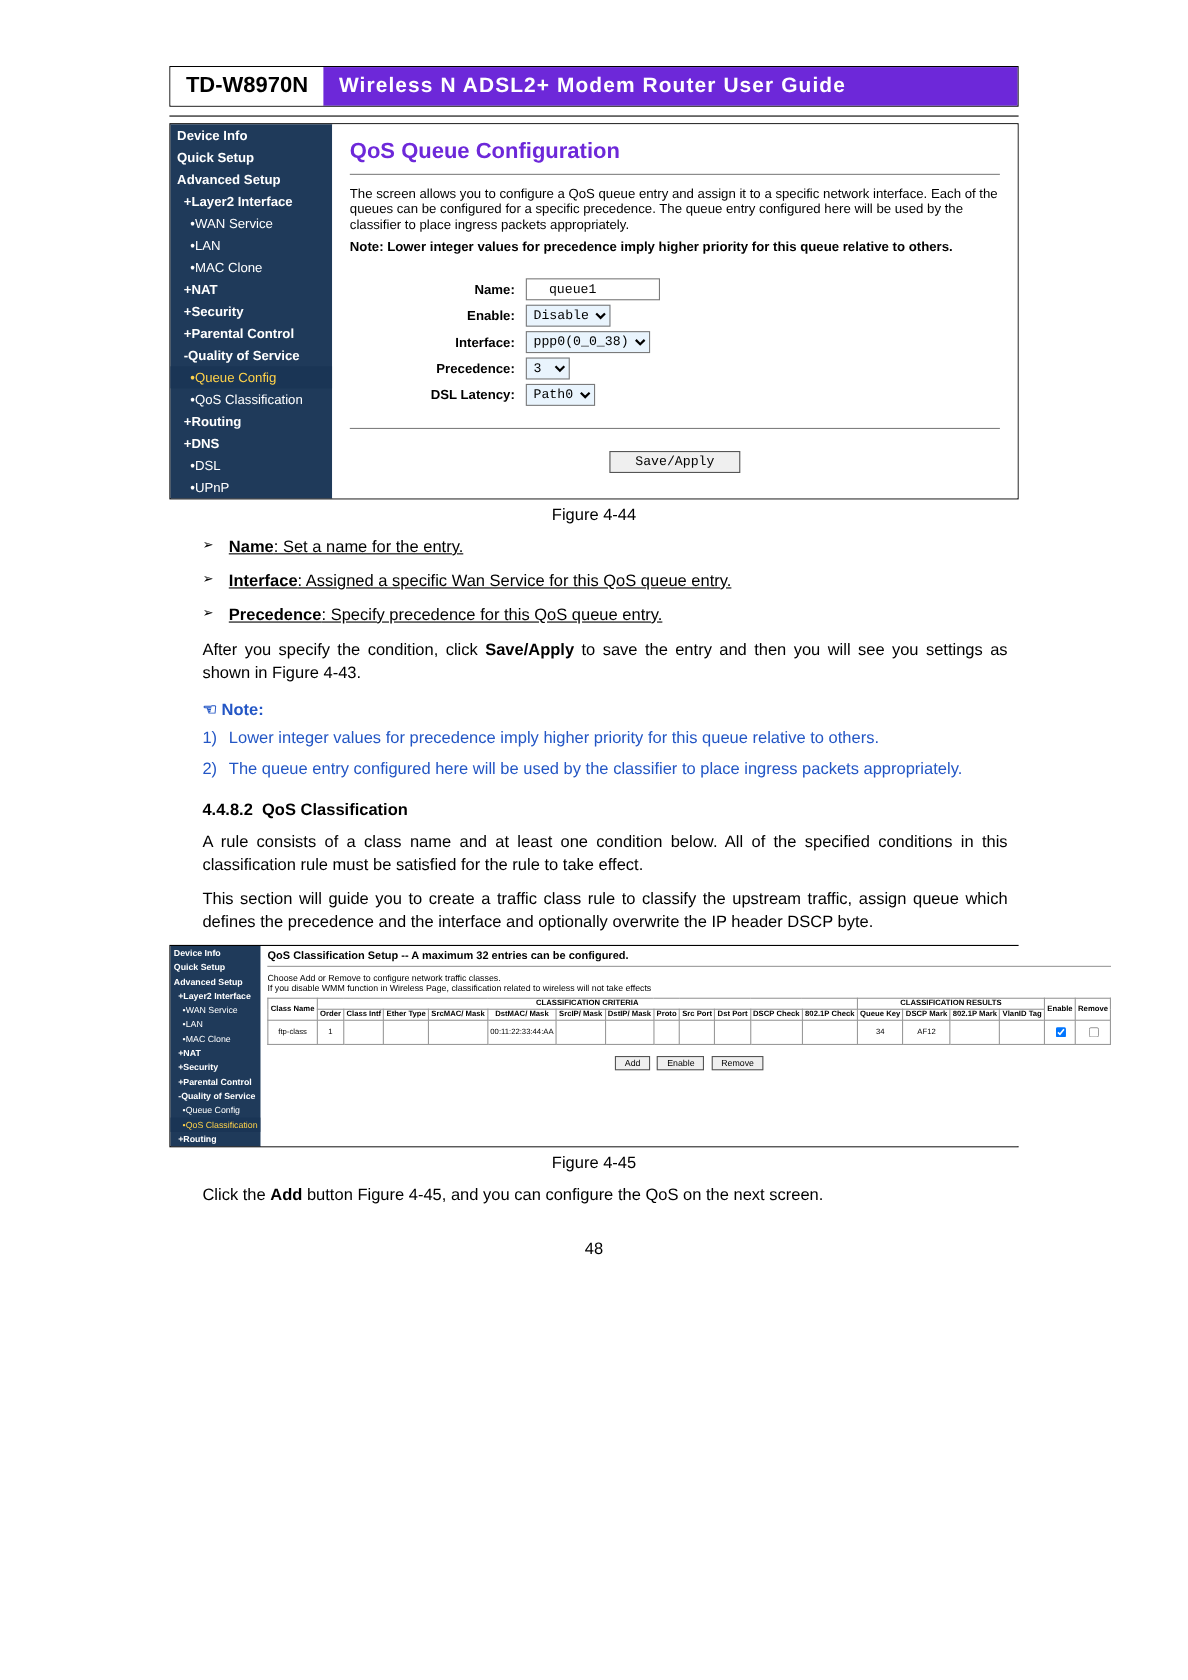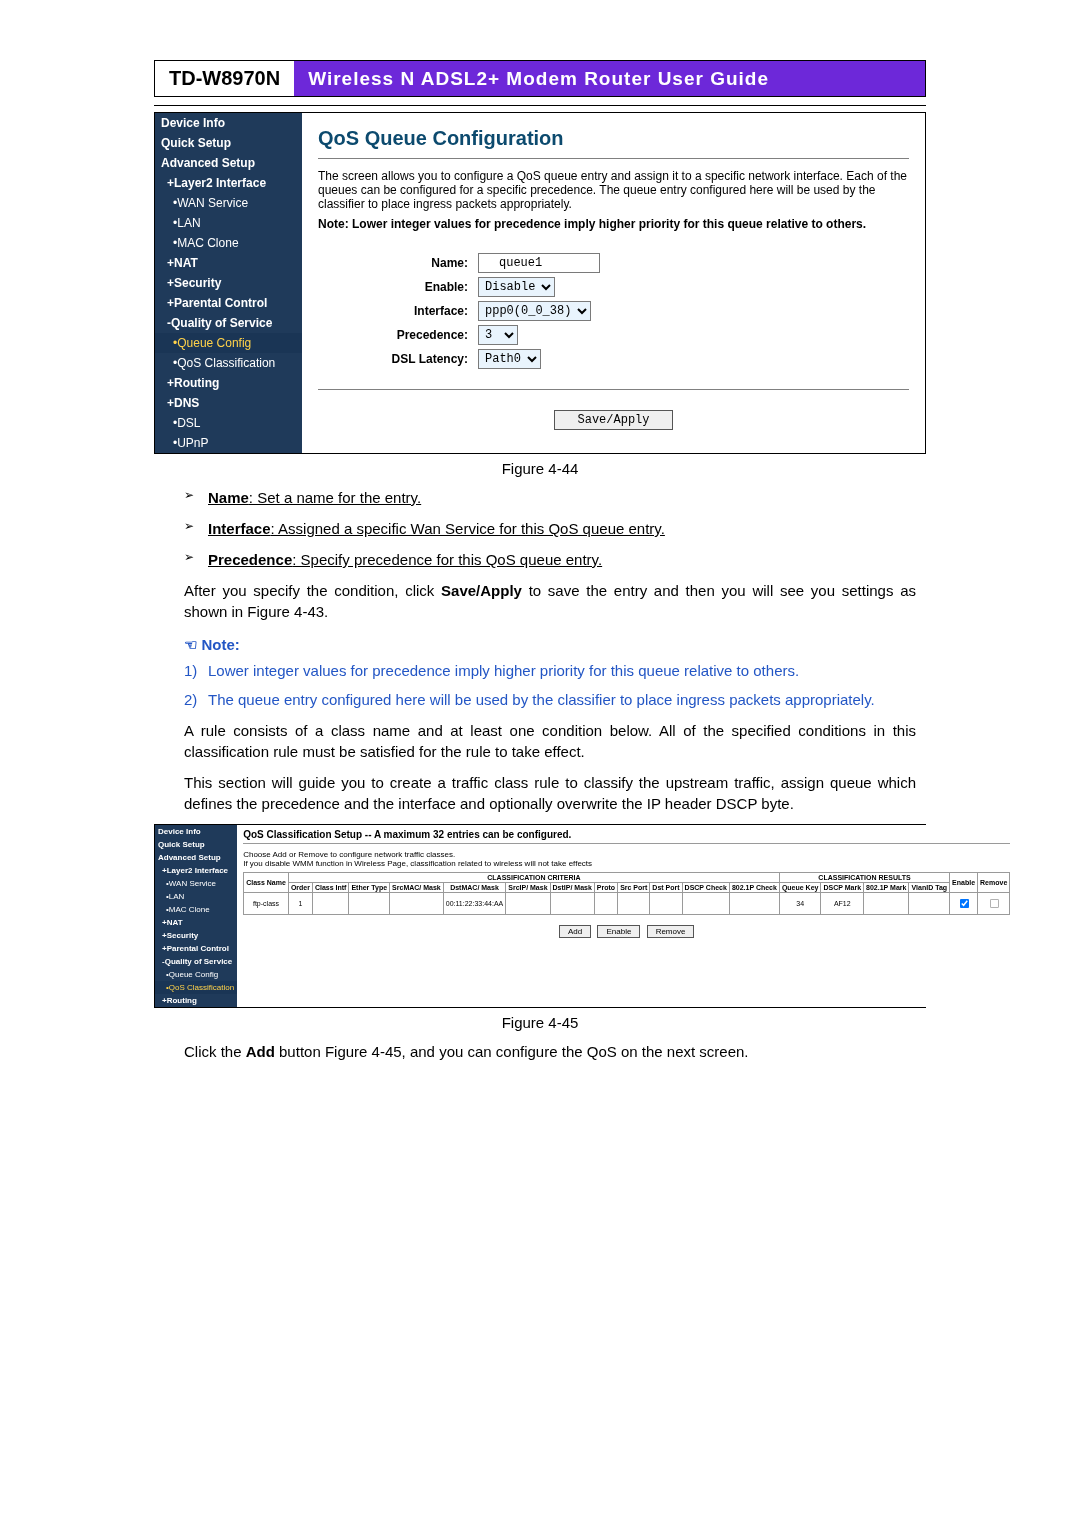--- a/index.html
+++ b/index.html
@@ -76,21 +76,21 @@
     flex: 1;
     background: #fff;
     padding: 10px 16px;
     font-size: 12px;
     color: #000;
     position: relative;
   }
   .panel-title {
     font-size: 20px;
     font-weight: bold;
-    color: #0c4a6e;
+    color: #6d28d9;
     margin: 4px 0 8px 0;
   }
   .panel-hr {
     border-top: 1px solid #808080;
     height: 0;
     margin: 2px 0 10px 0;
   }
   .panel-note { font-weight: bold; }
   .form-row {
     display: flex;
@@ -342,20 +342,23 @@
   </div>
 
   <div class="note-head">
     <span class="hand">☞</span><span>Note:</span>
   </div>
   <ol class="nlist" id="notes">
       <li><span class="num">1)</span>Lower integer values for precedence imply higher priority for this queue relative to others.</li>
       <li><span class="num">2)</span>The queue entry configured here will be used by the classifier to place ingress packets appropriately.</li>
     </ol>
 
+  <div class="sec-head">
+    <span>4.4.8.2</span>&nbsp;&nbsp;<span>QoS Classification</span>
+  </div>
   <div class="para">A rule consists of a class name and at least one condition below. All of the specified conditions in this classification rule must be satisfied for the rule to take effect.</div>
   <div class="para">This section will guide you to create a traffic class rule to classify the upstream traffic, assign queue which defines the precedence and the interface and optionally overwrite the IP header DSCP byte.</div>
 
   <div class="shot2">
     <div class="sidebar2" id="sidebar2">
         <div class="top">Device Info</div>
         <div class="top">Quick Setup</div>
         <div class="top">Advanced Setup</div>
         <div class="sub1">+Layer2 Interface</div>
         <div class="sub2">•WAN Service</div>
@@ -430,13 +433,14 @@
         <button>Remove</button>
       </div>
     </div>
   </div>
   <div class="caption">Figure 4-45</div>
 
   <div class="para" style="margin-top:4px">
     <span>Click the </span><b>Add</b><span> button Figure 4-45, and you can configure the QoS on the next screen.</span>
   </div>
 
+  <div class="pgnum">48</div>
 </div>
 
 </body></html>

